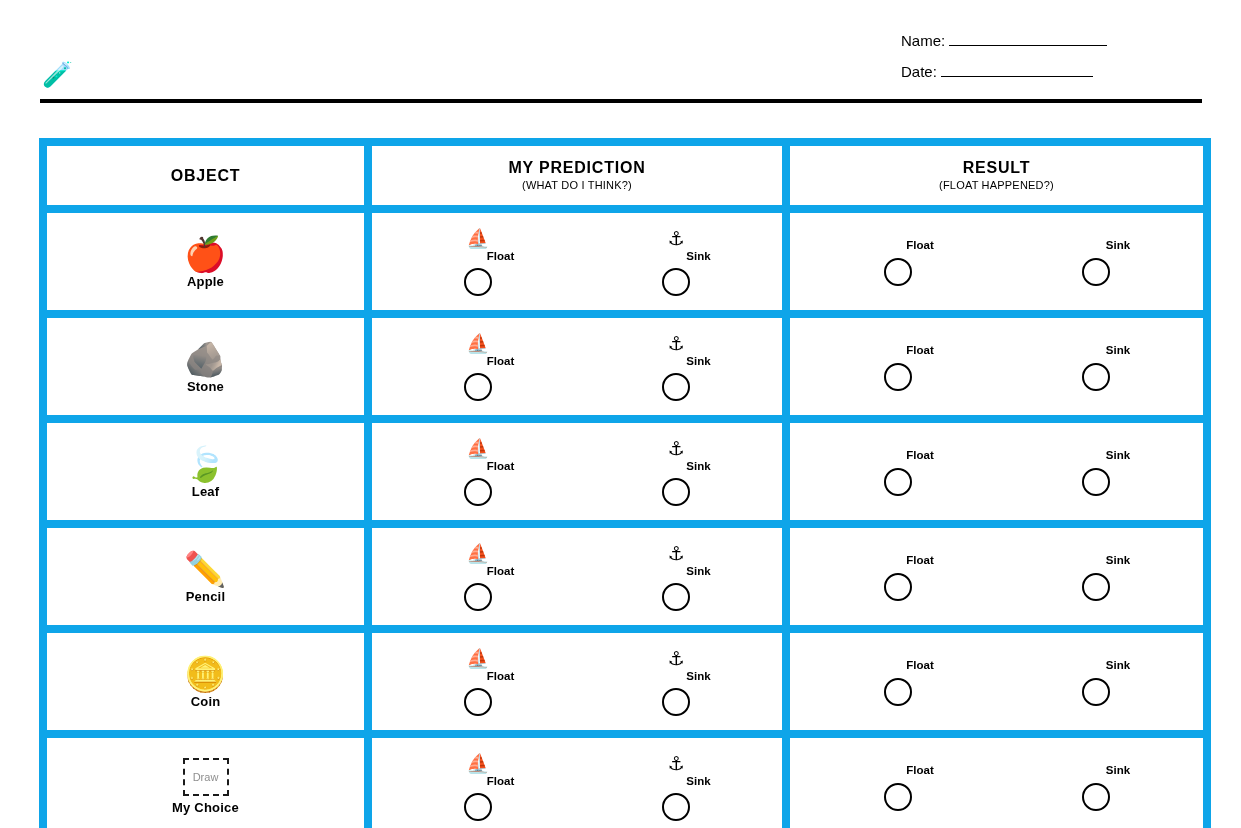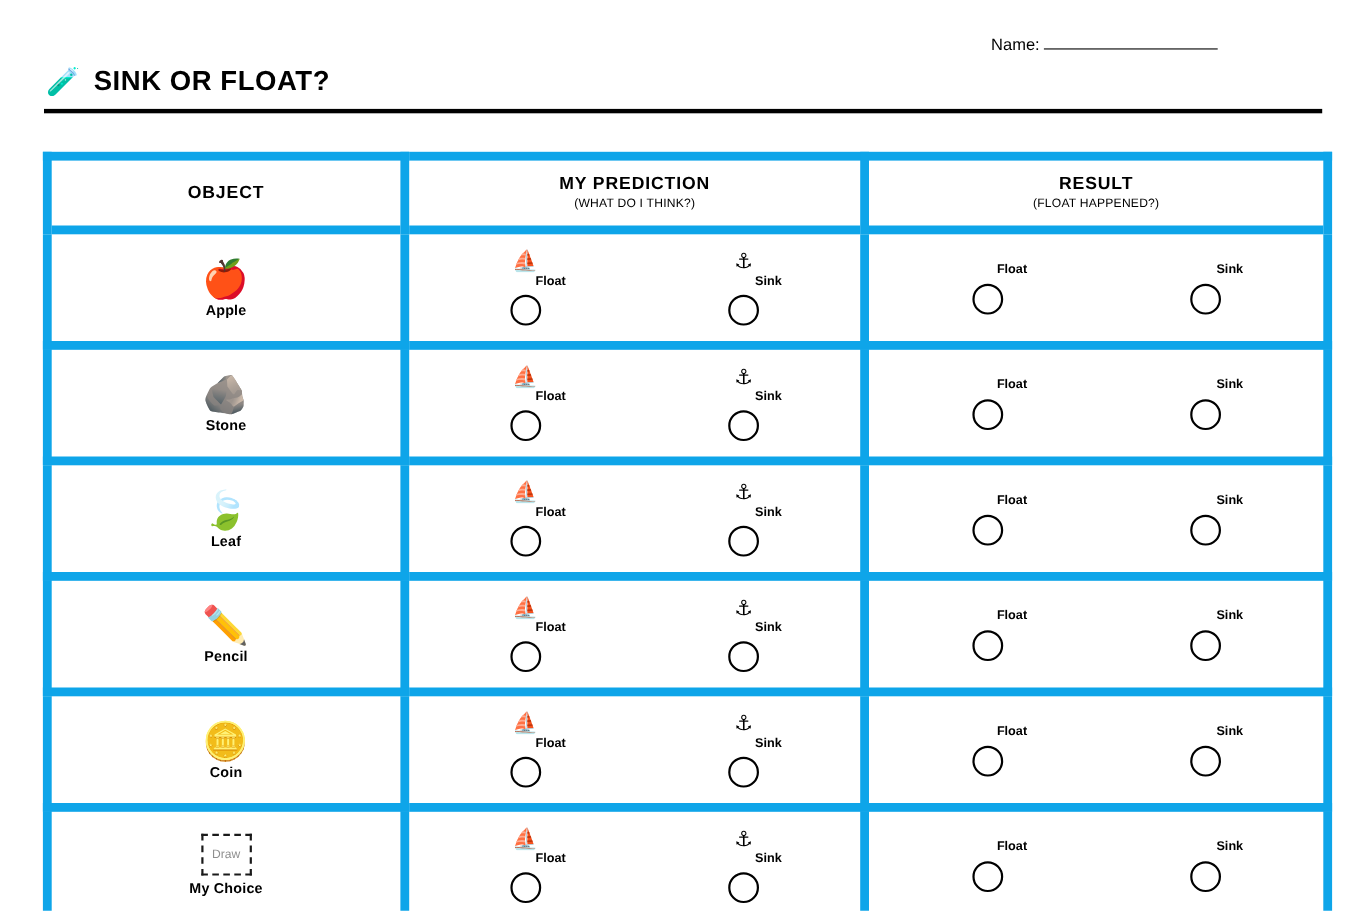--- a/index.html
+++ b/index.html
@@ -191,27 +191,30 @@
   .prediction-cell .choice-group:first-child { margin-right: 106px; }
   .result-cell .choice-group:first-child { margin-right: 106px; }
   .result-cell .choice-label { margin-bottom: 6px; }
 </style>
 </head>
 <body>
 
 <div class="sheet-header">
   <div class="title-block">
     <span class="title-emoji">🧪</span>
-    <span class="title-text">SINK OR FLOAT?</span>
   </div>
 
   <div class="namedate">
     <div class="namedate-row">
       <span class="namedate-label">Name:</span>
       <span class="namedate-line name"></span>
+    </div>
+    <div class="namedate-row">
+      <span class="namedate-label">Date:</span>
+      <span class="namedate-line date"></span>
     </div>
   </div>
 
   <div class="header-rule"></div>
 </div>
 
 <table class="worksheet-table">
   <colgroup>
     <col class="col-object">
     <col class="col-prediction">

